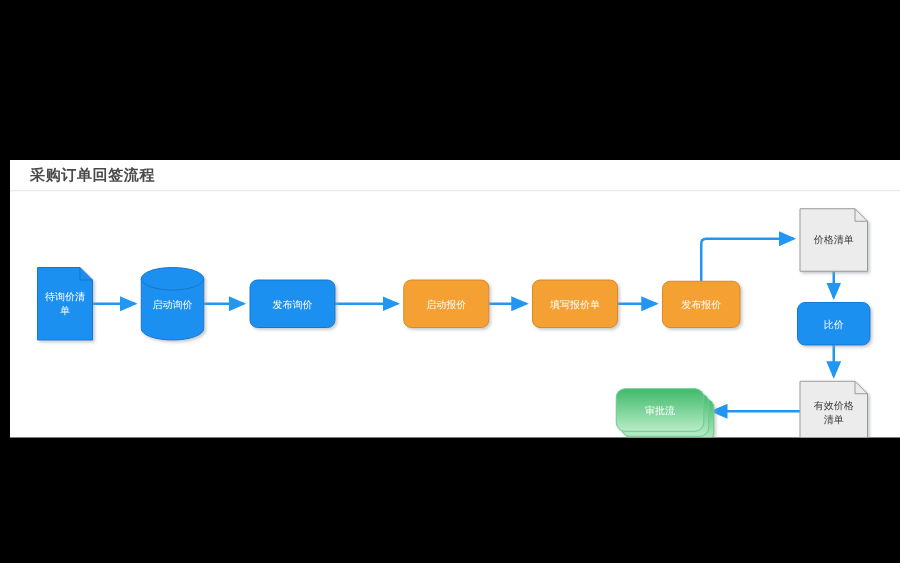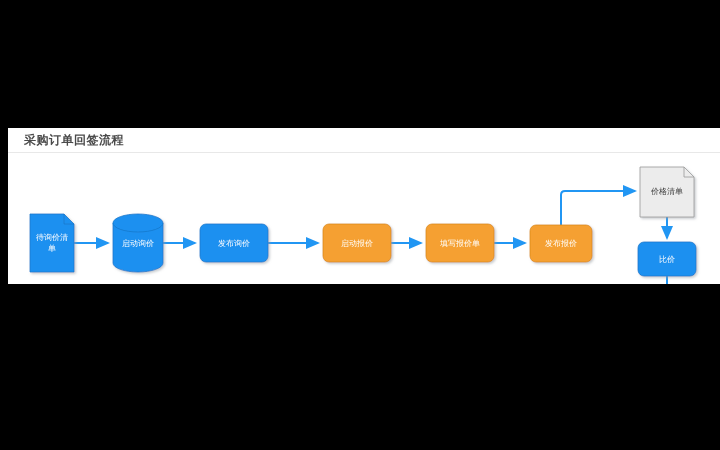--- a/index.html
+++ b/index.html
@@ -18,21 +18,21 @@
     height: 450px;
     background: #000000;
   }
 
   
   #panel {
     position: absolute;
     left: 8px;
     top: 128px;
     width: 712px;
-    height: 156px;
+    height: 222px;
     background: #ffffff;
     overflow: hidden;
   }
 
   #panel-header {
     position: absolute;
     left: 0;
     top: 0;
     width: 712px;
     height: 25px;

